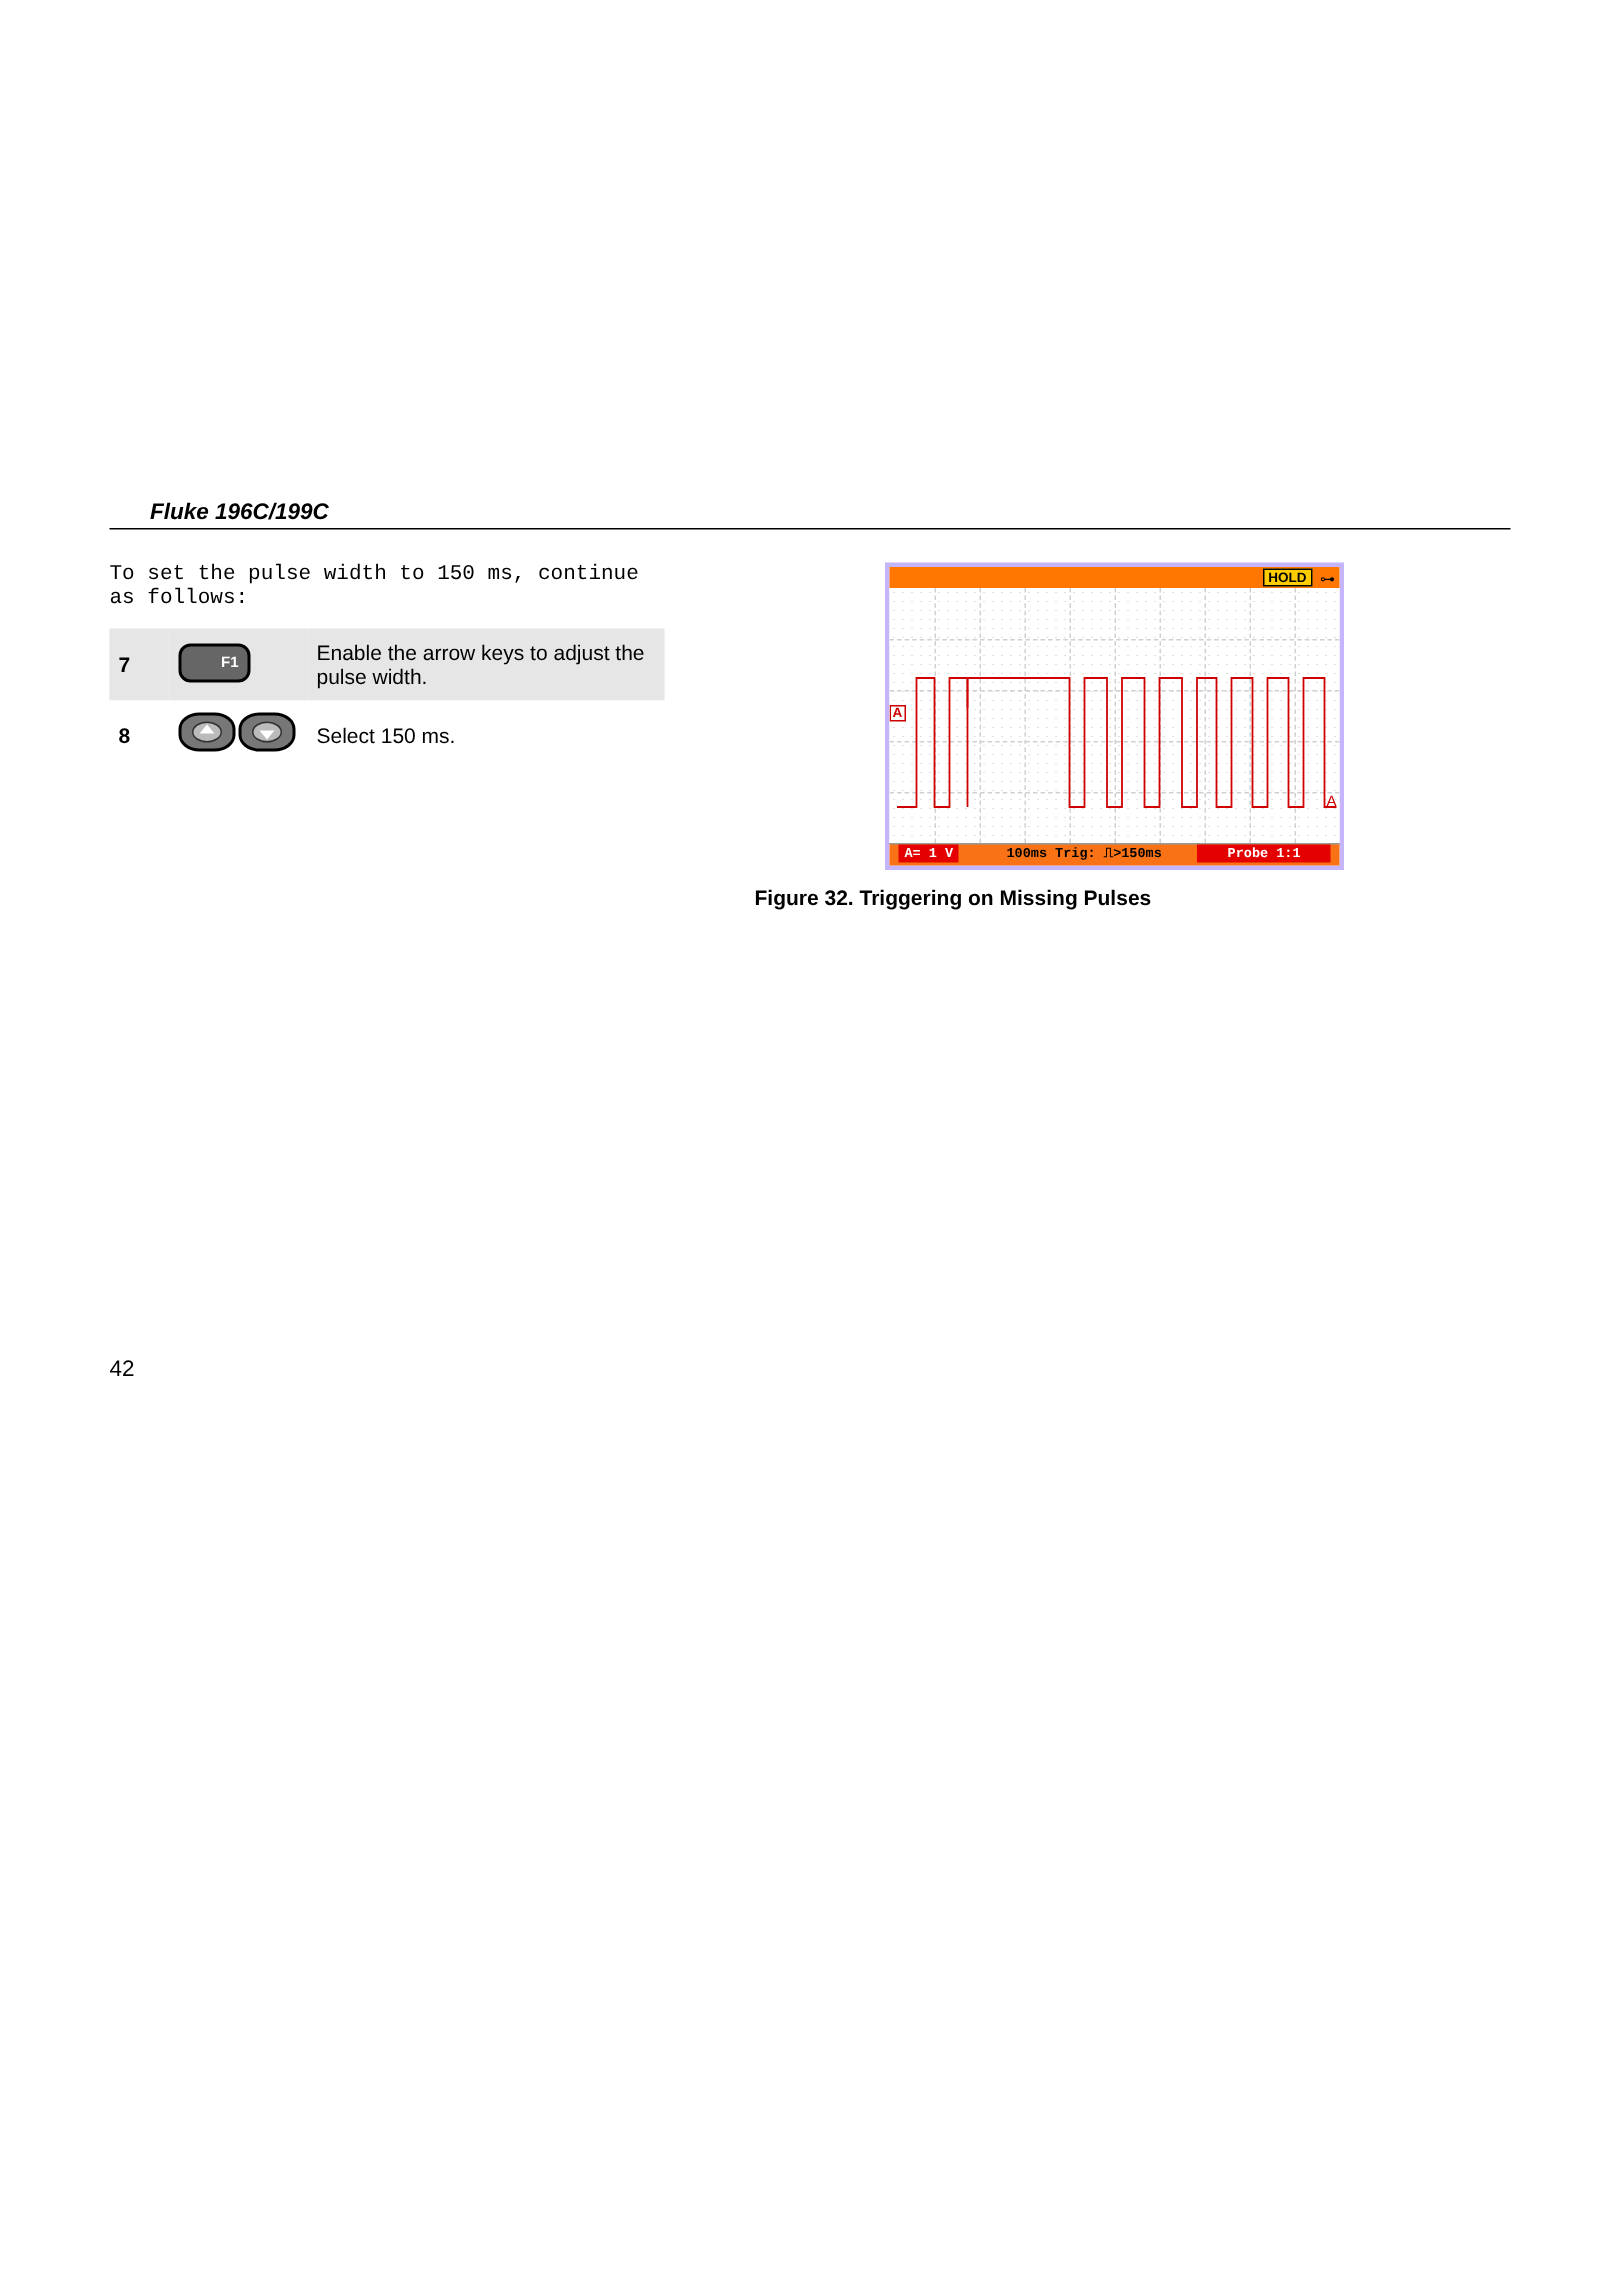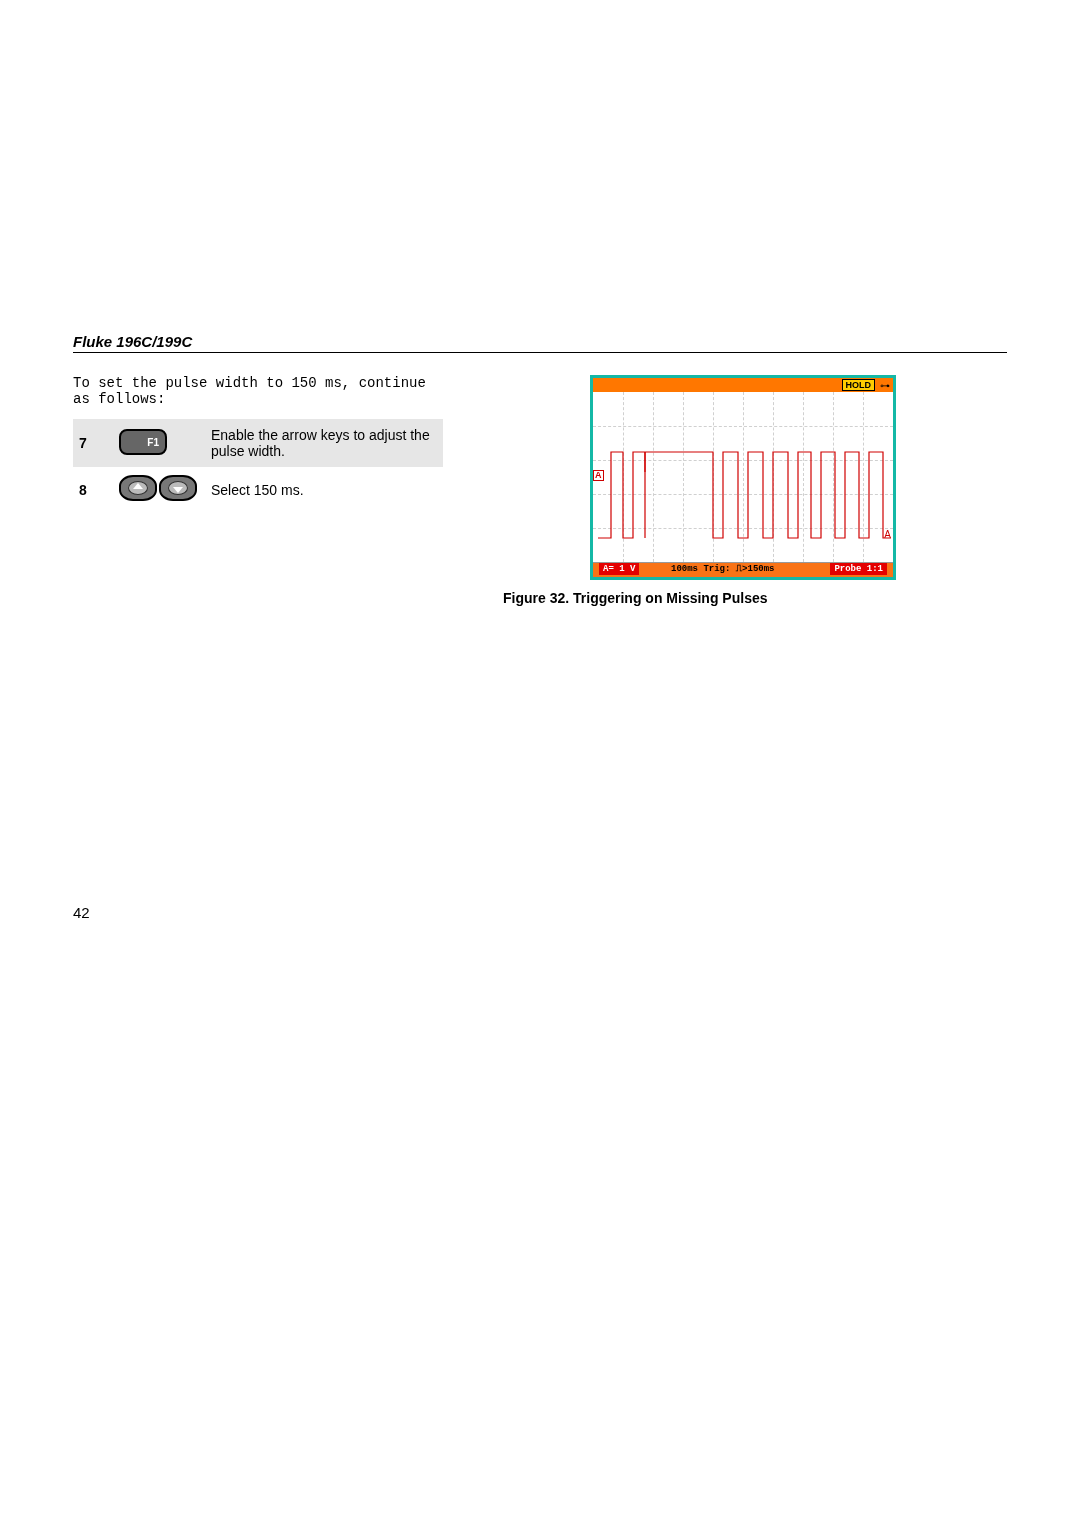--- a/index.html
+++ b/index.html
@@ -16,20 +16,21 @@
     position: absolute;
     left: 73px;
     top: 333px;
     width: 934px;
   }
   .header-product {
     font-weight: bold;
     font-style: italic;
     font-size: 15px;
     margin-bottom: 2px;
+    margin-left: 27px;
   }
   .header-subtitle {
     font-style: italic;
     font-size: 14px;
     margin-bottom: 6px;
   }
   .header-rule {
     border: none;
     border-top: 1px solid #000;
     margin: 0 0 22px 0;
@@ -107,21 +108,21 @@
   }
   .arrow-up::after { top: 6px; border-bottom: 6px solid #fff; }
   .arrow-down::after { bottom: 6px; border-top: 6px solid #fff; }
 
   .right-col {
     width: 480px;
   }
   .scope-frame {
     width: 300px;
     margin: 0 auto;
-    border: 3px solid #14b8a6;
+    border: 3px solid #c4b5fd;
     background: #fff;
   }
   .scope-top {
     height: 14px;
     background: #ff7700;
     position: relative;
   }
   .hold-badge {
     position: absolute;
     right: 18px; top: 1px;
@@ -190,21 +191,21 @@
     background: #e40000; color: #fff;
     padding: 1px 4px;
   }
   .status-mid {
     position: absolute; left: 78px; top: 1px;
     color: #000;
   }
   .status-right {
     position: absolute; right: 6px; top: 0;
     background: #e40000; color: #fff;
-    padding: 1px 4px;
+    padding: 1px 20px;
   }
   .fig-caption {
     text-align: left;
     font-weight: bold;
     font-size: 14px;
     margin-top: 10px;
   }
   .page-number {
     position: absolute;
     left: 73px;

